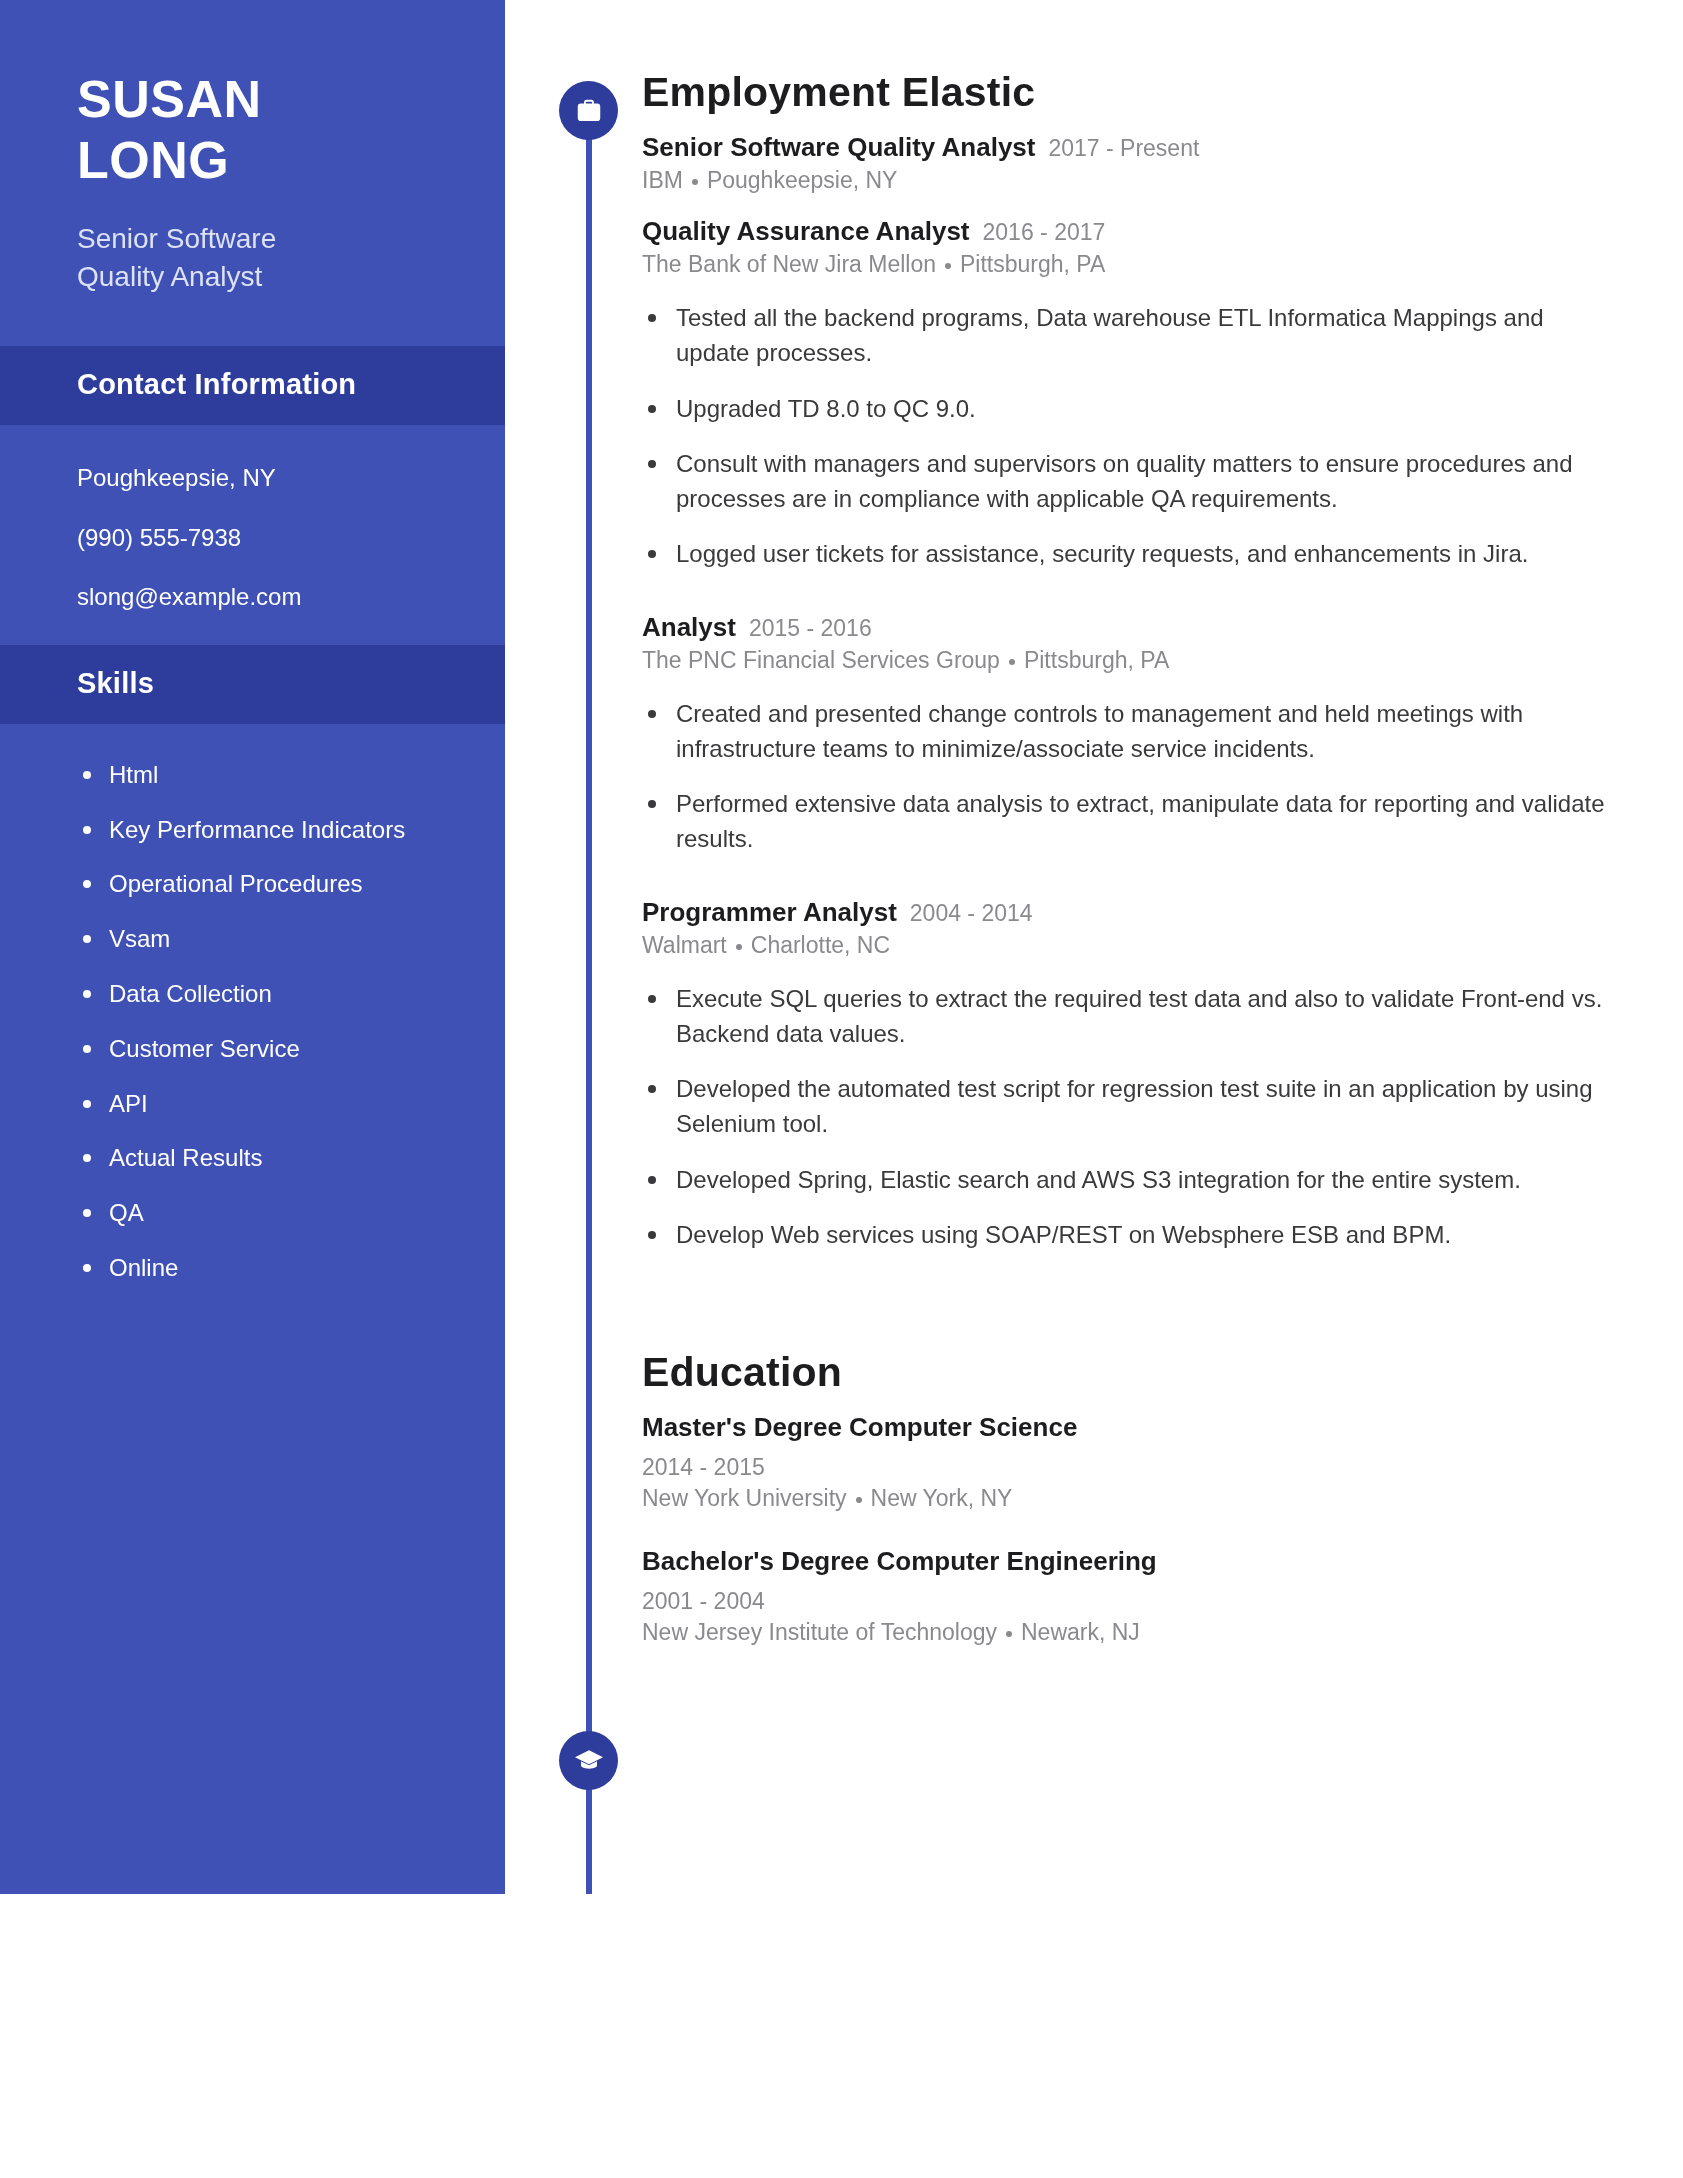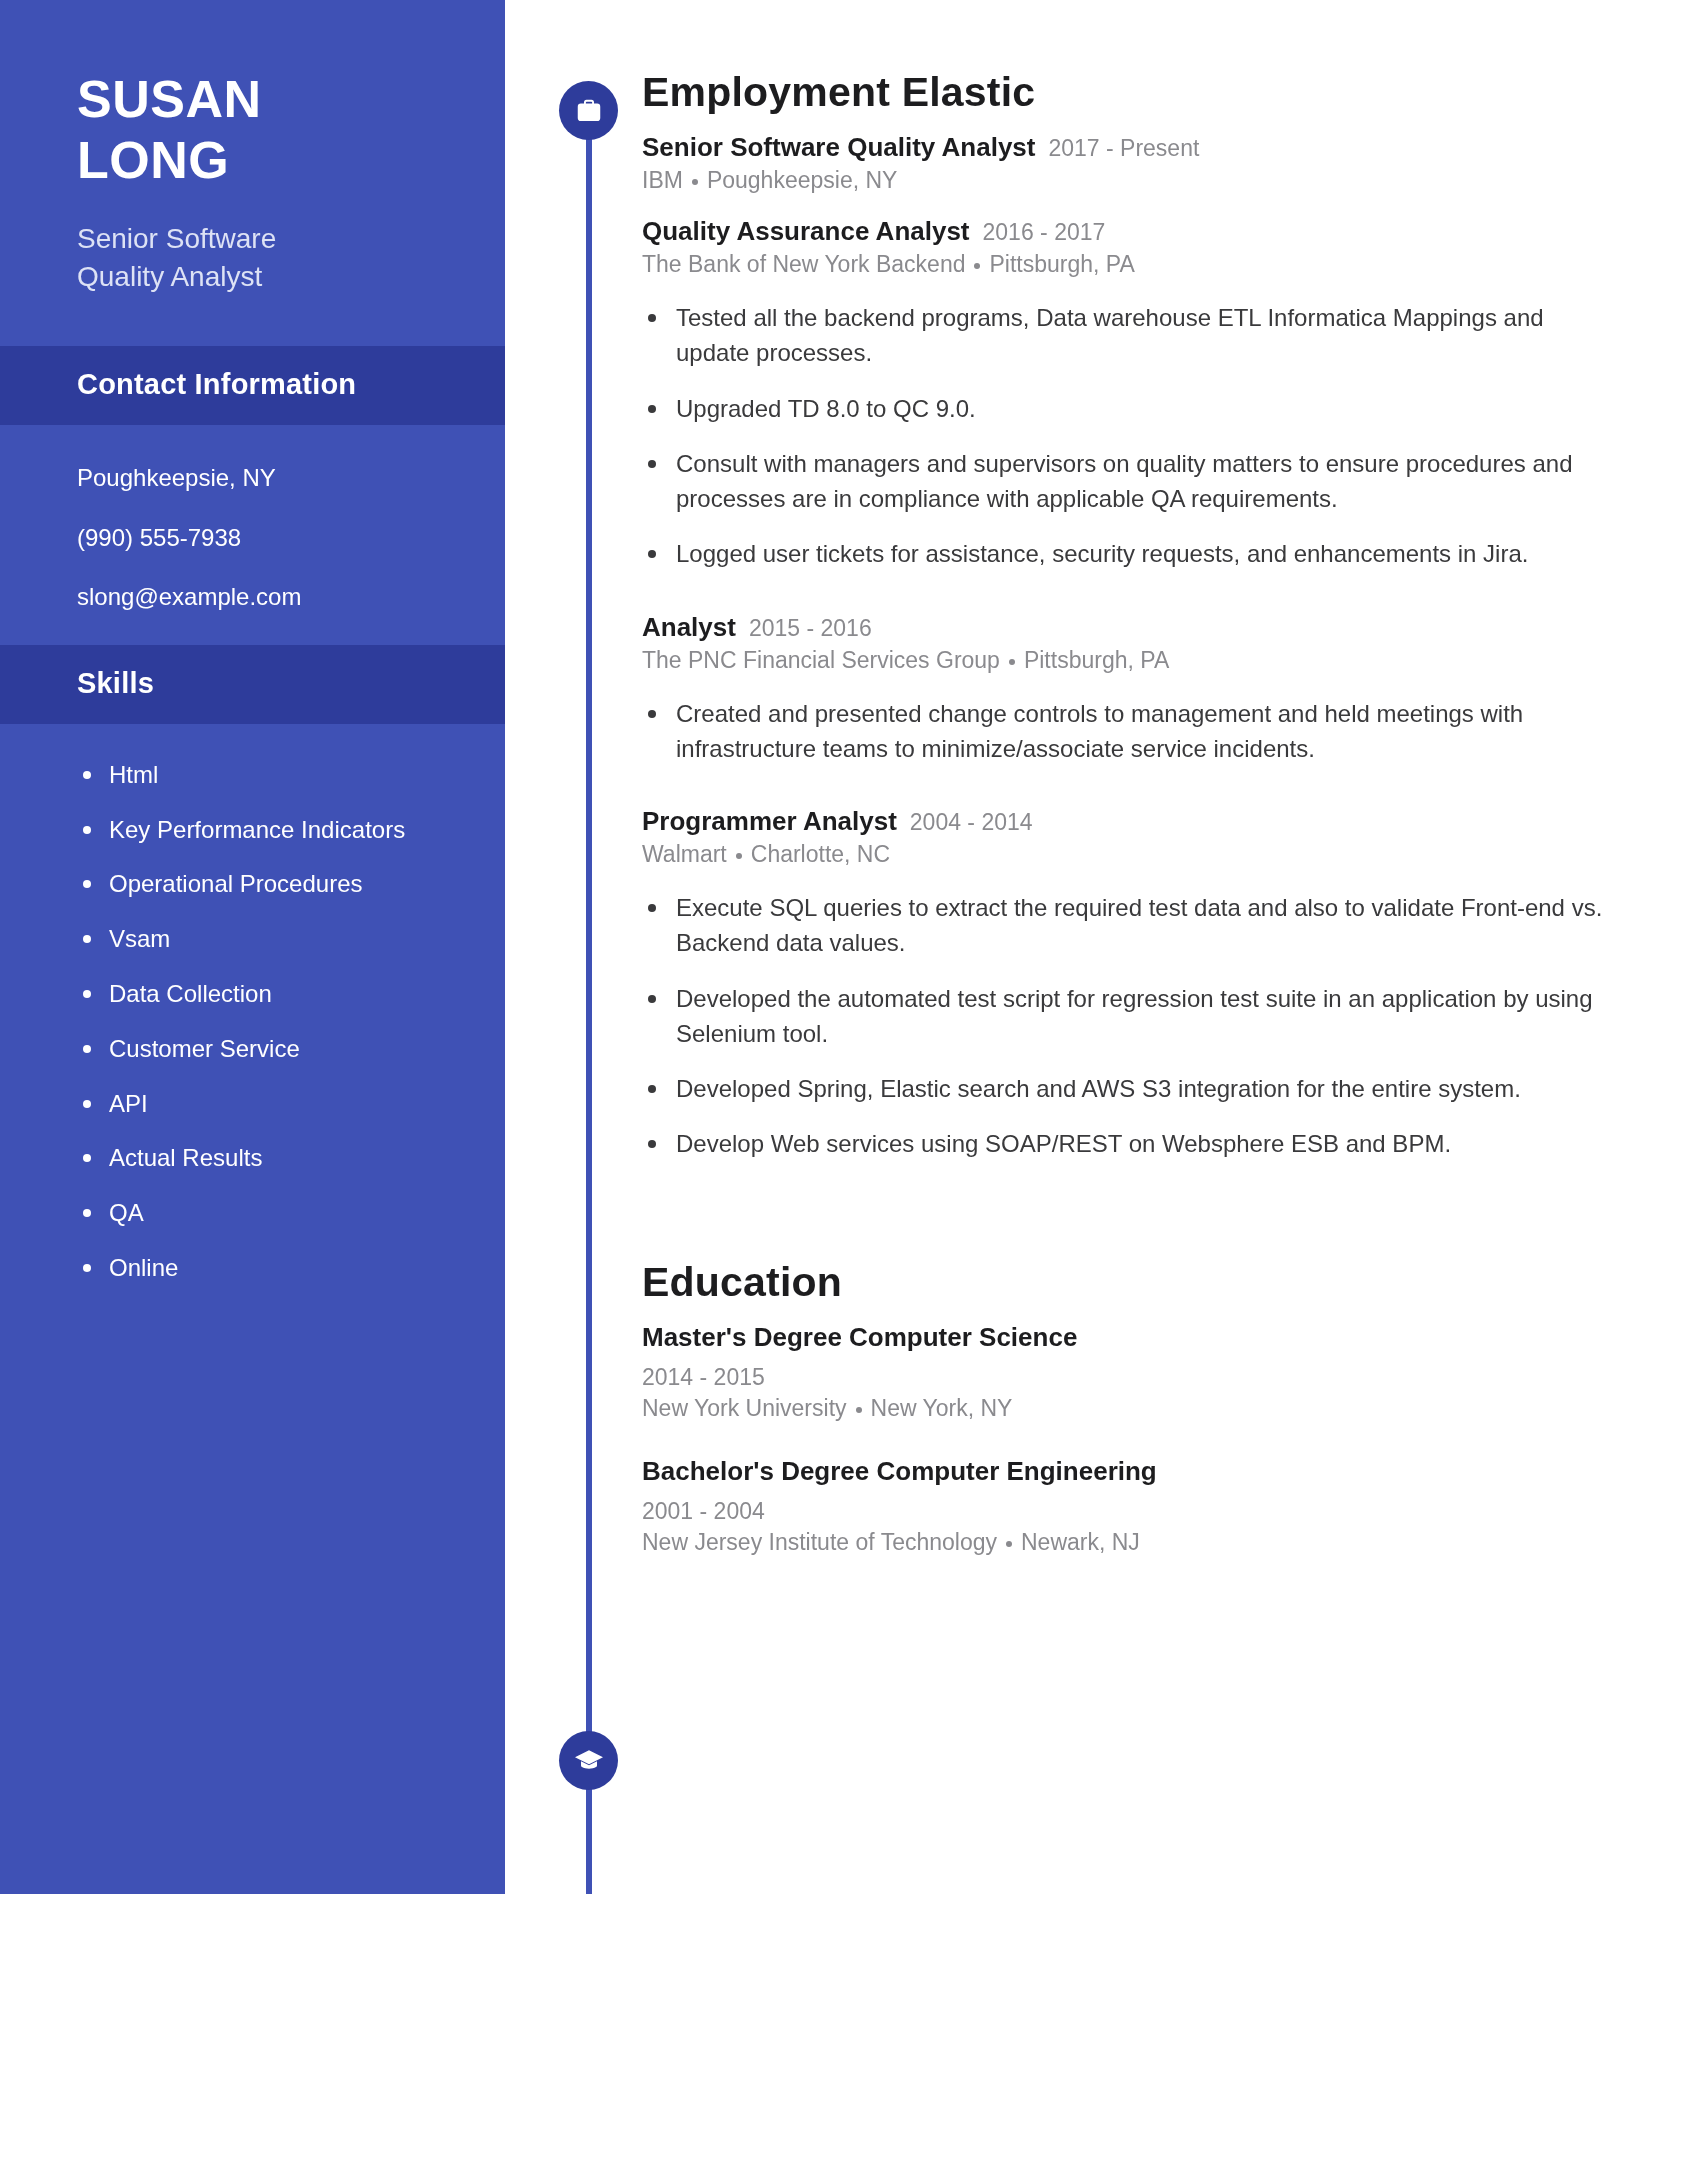--- a/index.html
+++ b/index.html
@@ -286,36 +286,37 @@
             <span class="entry-role">Senior Software Quality Analyst</span>
             <span class="entry-dates">2017 - Present</span>
           </div>
           <div class="entry-meta"><span>IBM</span><span class="dot"></span><span>Poughkeepsie, NY</span></div>
         </div>
         <div class="entry">
           <div class="entry-headline">
             <span class="entry-role">Quality Assurance Analyst</span>
             <span class="entry-dates">2016 - 2017</span>
           </div>
-          <div class="entry-meta"><span>The Bank of New York Backend</span><span class="dot"></span><span>Pittsburgh, PA</span></div>
+          <div class="entry-meta"><span>The Bank of New Jira Mellon</span><span class="dot"></span><span>Pittsburgh, PA</span></div>
           <ul class="bullets">
             <li>Tested all the backend programs, Data warehouse ETL Informatica Mappings and update processes.</li>
             <li>Upgraded TD 8.0 to QC 9.0.</li>
             <li>Consult with managers and supervisors on quality matters to ensure procedures and processes are in compliance with applicable QA requirements.</li>
             <li>Logged user tickets for assistance, security requests, and enhancements in Jira.</li>
           </ul>
         </div>
         <div class="entry">
           <div class="entry-headline">
             <span class="entry-role">Analyst</span>
             <span class="entry-dates">2015 - 2016</span>
           </div>
           <div class="entry-meta"><span>The PNC Financial Services Group</span><span class="dot"></span><span>Pittsburgh, PA</span></div>
           <ul class="bullets">
             <li>Created and presented change controls to management and held meetings with infrastructure teams to minimize/associate service incidents.</li>
+            <li>Performed extensive data analysis to extract, manipulate data for reporting and validate results.</li>
           </ul>
         </div>
         <div class="entry">
           <div class="entry-headline">
             <span class="entry-role">Programmer Analyst</span>
             <span class="entry-dates">2004 - 2014</span>
           </div>
           <div class="entry-meta"><span>Walmart</span><span class="dot"></span><span>Charlotte, NC</span></div>
           <ul class="bullets">
             <li>Execute SQL queries to extract the required test data and also to validate Front-end vs. Backend data values.</li>

